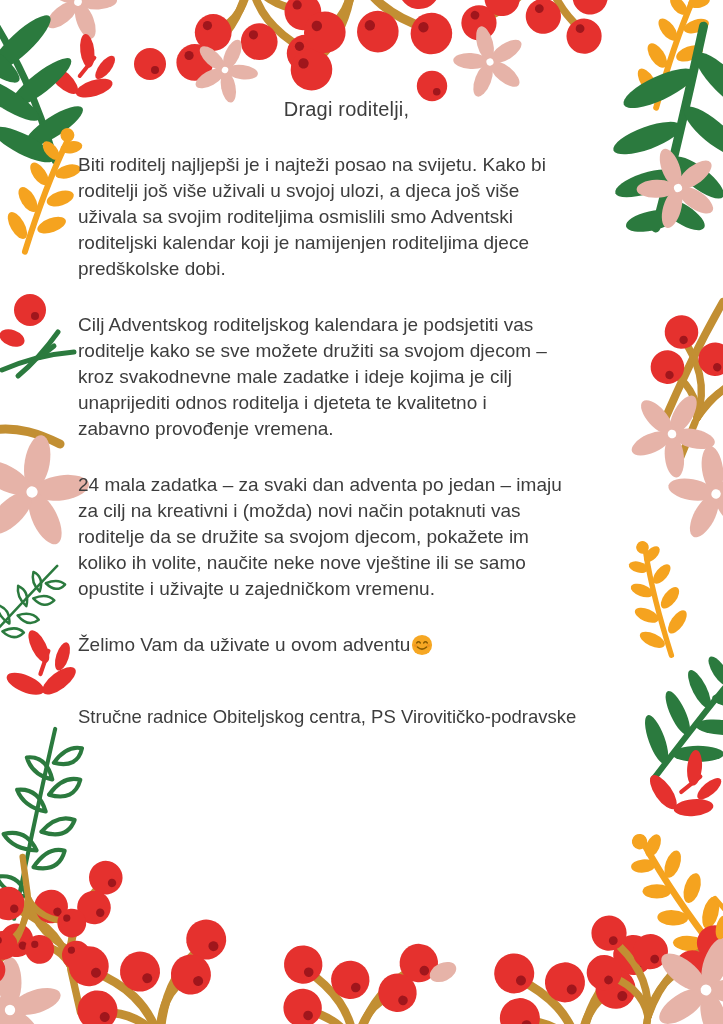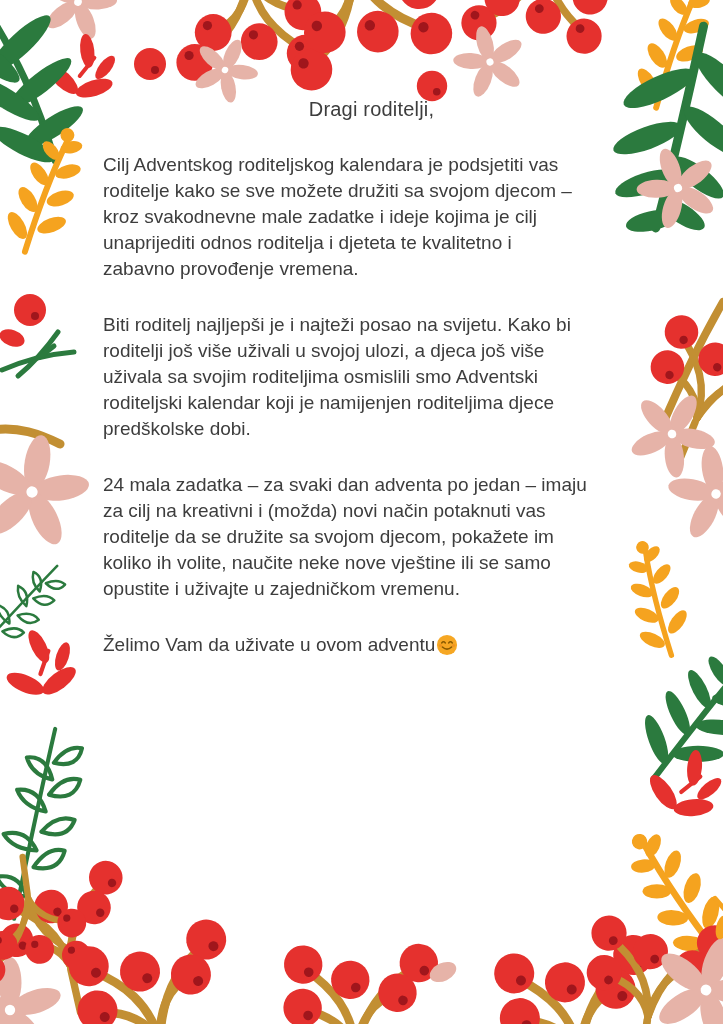--- a/index.html
+++ b/index.html
@@ -15,21 +15,21 @@
     background: #ffffff;
     overflow: hidden;
   }
   .decor {
     position: absolute; inset: 0;
     width: 723px; height: 1024px;
     display: block;
   }
   .content {
     position: absolute;
-    left: 103px; top: 96px; width: 537px;
+    left: 78px; top: 96px; width: 537px;
     color: #3d3d3d;
   }
   .salutation {
     font-size: 20px; font-weight: 400;
     line-height: 26px; text-align: center;
     margin: 0 0 30px 0; letter-spacing: 0.2px;
   }
   .para {
     font-size: 19px; line-height: 26px;
     white-space: pre-line;
@@ -185,41 +185,42 @@
       <ellipse cx="443" cy="972" rx="14" ry="9" fill="#e6b3a8" transform="rotate(-25 443 972)"></ellipse>
       <use href="#berry-sprig" transform="translate(580,1054) rotate(-4) scale(1.25)"></use>
       <use href="#berry-sprig" transform="translate(648,1016) rotate(10) scale(1.1)"></use>
       <use href="#flower-pink" transform="translate(706,990) scale(1.2) rotate(20)"></use>
       <use href="#fern-orange" transform="translate(718,902) rotate(142) scale(0.8)"></use>
     </g>
   </svg>
 
   <div class="content">
     <h1 class="salutation">Dragi roditelji,</h1>
+    <p class="para">Biti roditelj najljepši je i najteži posao na svijetu. Kako bi
+roditelji još više uživali u svojoj ulozi, a djeca još više
+uživala sa svojim roditeljima osmislili smo Adventski
+roditeljski kalendar koji je namijenjen roditeljima djece
+predškolske dobi.</p>
     <p class="para">Cilj Adventskog roditeljskog kalendara je podsjetiti vas
 roditelje kako se sve možete družiti sa svojom djecom –
 kroz svakodnevne male zadatke i ideje kojima je cilj
 unaprijediti odnos roditelja i djeteta te kvalitetno i
 zabavno provođenje vremena.</p>
-    <p class="para">Biti roditelj najljepši je i najteži posao na svijetu. Kako bi
-roditelji još više uživali u svojoj ulozi, a djeca još više
-uživala sa svojim roditeljima osmislili smo Adventski
-roditeljski kalendar koji je namijenjen roditeljima djece
-predškolske dobi.</p>
     <p class="para">24 mala zadatka – za svaki dan adventa po jedan – imaju
 za cilj na kreativni i (možda) novi način potaknuti vas
 roditelje da se družite sa svojom djecom, pokažete im
 koliko ih volite, naučite neke nove vještine ili se samo
 opustite i uživajte u zajedničkom vremenu.</p>
     <p class="wish">
       <span>Želimo Vam da uživate u ovom adventu</span>
       <svg class="emoji" viewBox="0 0 24 24" role="img" aria-label="😊">
         <circle cx="12" cy="12" r="11" fill="#f6a723"></circle>
         <path d="M6.2,9.8 q2,-2.6 4,0" stroke="#8a5a00" stroke-width="1.6" fill="none" stroke-linecap="round"></path>
         <path d="M13.8,9.8 q2,-2.6 4,0" stroke="#8a5a00" stroke-width="1.6" fill="none" stroke-linecap="round"></path>
         <path d="M7,14.2 q5,4.8 10,0" stroke="#8a5a00" stroke-width="1.8" fill="none" stroke-linecap="round"></path>
         <circle cx="4.9" cy="12.6" r="1.7" fill="#ef8d1f" opacity="0.75"></circle>
         <circle cx="19.1" cy="12.6" r="1.7" fill="#ef8d1f" opacity="0.75"></circle>
       </svg>
     </p>
+    <p class="signature">Stručne radnice Obiteljskog centra, PS Virovitičko-podravske</p>
   </div>
 
 </div>
 
 </body></html>

